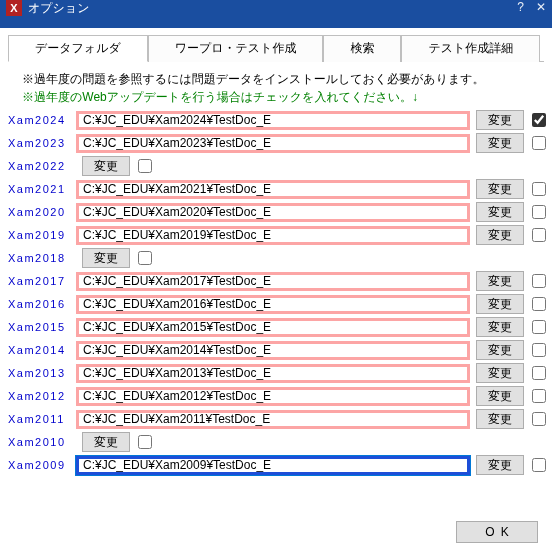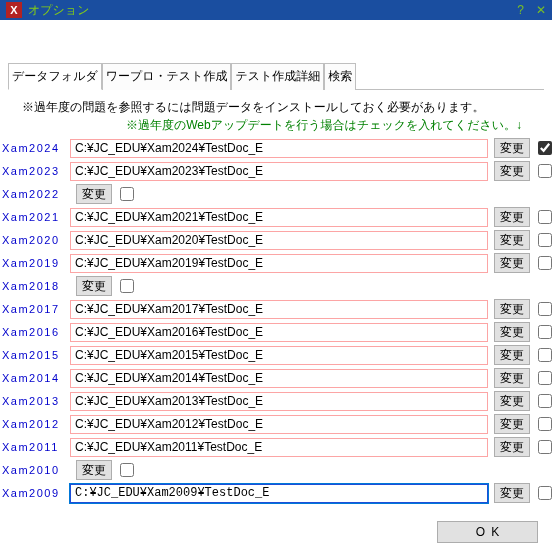--- a/index.html
+++ b/index.html
@@ -1,61 +1,61 @@
 <!DOCTYPE html>
 <html><head>
 <meta charset="utf-8">
 <style>
   * { margin: 0; padding: 0; box-sizing: border-box; }
   body { font-family: "MS UI Gothic", "Meiryo UI", sans-serif; font-size: 12px; background: #fff; width: 552px; height: 553px; overflow: hidden; }
-  .title-bar { background: #1a4ea0; height: 20px; display: flex; align-items: center; padding: 0 6px; color: #84cc16; }
+  .title-bar { background: #1a4ea0; height: 28px; display: flex; padding: 0 6px; color: #ffffff; }
   .title-bar .icon { width: 16px; height: 16px; background: #b22222; position: relative; margin-right: 6px; display: flex; align-items: center; justify-content: center; }
   .title-bar .icon::before { content: "X"; color: #fff; font-weight: bold; font-size: 11px; }
   .title-text { flex: 1; font-size: 12px; }
   .win-icons { display: flex; gap: 12px; }
   .win-icons span { font-size: 12px; opacity: .9; }
 
   .tabs-wrap { padding: 6px 8px 0 8px; }
   .tabs { display: flex; border-bottom: 1px solid #bfbfbf; }
-  .tab { padding: 4px 3px; border: 1px solid #bfbfbf; border-bottom: none; background: #fcfcfc; margin-right: 0px; position: relative; top: 1px; cursor: pointer; margin-top: 36px; }
+  .tab { padding: 4px 26px; border: 1px solid #bfbfbf; border-bottom: none; background: #fcfcfc; margin-right: 0px; position: relative; top: 1px; cursor: pointer; }
   .tab.active { background: #fff; border-bottom: 1px solid #fff; }
   
   .notes { padding: 8px 22px 4px 22px; line-height: 1.5; }
-  .notes .hint { color: #008000; text-align: right; padding-right: 8px; }
+  .notes .hint { color: #008000; padding-right: 8px; }
 
-  .rows { padding: 0 0; }
+  .rows { padding: 0 6px; }
   .row { display: flex; align-items: center; margin-bottom: 3px; }
   .row .year { color: #0000cc; width: 70px; font-size: 11px; letter-spacing: 1.5px; padding-left: 2px; }
-  .row .path { flex: 1; height: 19px; border: 1px solid #fca5a5; font-size: 12px; padding: 0 4px; background: #fff; }
-  .row .path.focus { border: 1px solid #1d4ed8; outline: 1px solid #0078d7; font-family: Liberation Mono, monospace; }
-  .row .chg { width: 36px; height: 20px; margin-left: 6px; background: #e1e1e1; border: 1px solid #adadad; font-size: 12px; cursor: pointer; }
+  .row .path { flex: 1; height: 19px; border: 3px solid #fca5a5; font-size: 12px; padding: 0 4px; background: #fff; }
+  .row .path.focus { border: 3px solid #1d4ed8; outline: 1px solid #0078d7; }
+  .row .chg { width: 48px; height: 20px; margin-left: 6px; background: #e1e1e1; border: 1px solid #adadad; font-size: 12px; cursor: pointer; }
   .row .chk { width: 14px; height: 14px; margin-left: 8px; accent-color: #333; }
 
   .footer { position: absolute; bottom: 10px; right: 14px; display: flex; gap: 10px; }
-  .footer button { width: 101px; height: 22px; background: #e1e1e1; border: 1px solid #adadad; font-size: 12px; cursor: pointer; letter-spacing: 6px; padding-left: 6px; }
+  .footer button { width: 82px; height: 22px; background: #e1e1e1; border: 1px solid #adadad; font-size: 12px; cursor: pointer; letter-spacing: 6px; padding-left: 6px; }
   .footer .cancel { letter-spacing: 0; padding-left: 0; }
 </style>
 </head>
 <body>
 
 <div class="title-bar">
   <span class="icon"></span>
   <span class="title-text">オプション</span>
   <div class="win-icons">
     <span>?</span>
     <span>✕</span>
   </div>
 </div>
 
 <div class="tabs-wrap">
   <div class="tabs" id="tabStrip">
       <div class="tab active">データフォルダ</div>
       <div class="tab">ワープロ・テスト作成</div>
+      <div class="tab">検索</div>
       <div class="tab">テスト作成詳細</div>
-      <div class="tab">検索</div>
     </div>
 </div>
 
 <div class="notes">
   <div>※過年度の問題を参照するには問題データをインストールしておく必要があります。</div>
   <div class="hint">※過年度のWebアップデートを行う場合はチェックを入れてください。↓</div>
 </div>
 
 <div class="rows" id="rows">
     <div class="row">

